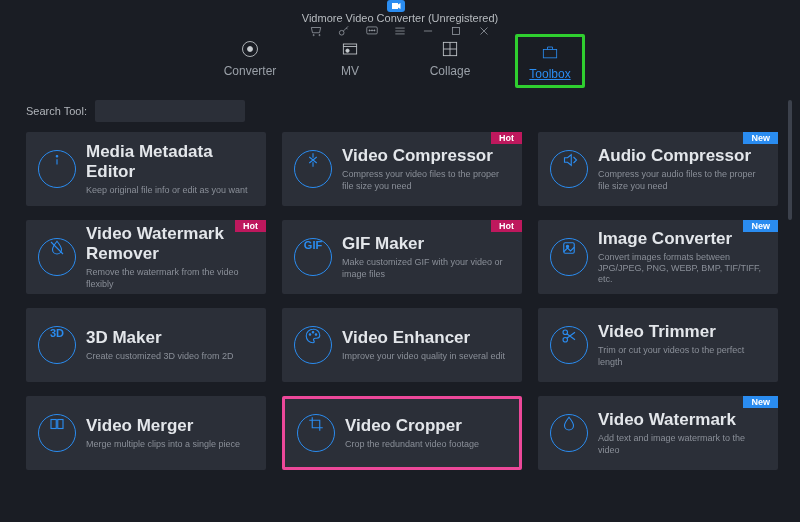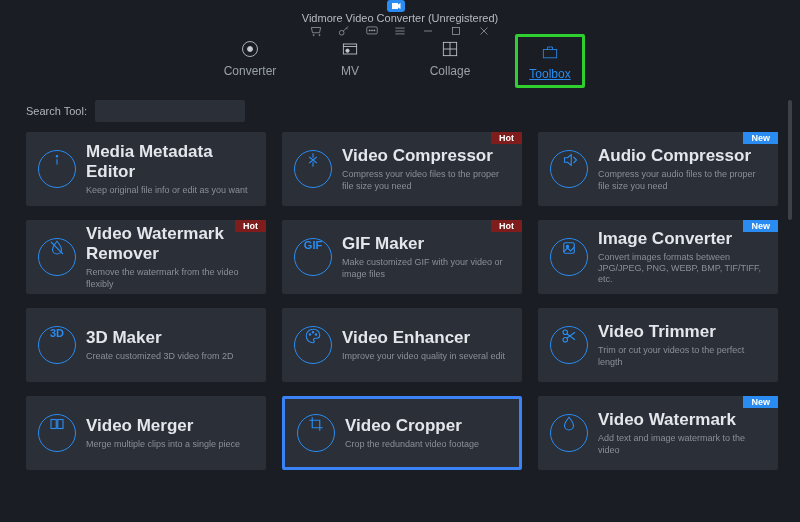--- a/index.html
+++ b/index.html
@@ -57,38 +57,38 @@
     padding: 0 26px 0 26px;
   }
   .card {
     background: #2b2f38;
     border-radius: 2px;
     display: flex; align-items: center;
     padding: 0 12px;
     position: relative;
     cursor: pointer;
   }
-  .card.highlight { border: 3px solid #3b82f6; }
+  .card.highlight { border: 3px solid #ec4899; }
   .cicon {
     width: 38px; height: 38px; min-width: 38px;
     border: 1.4px solid #2a8cf0; border-radius: 50%;
     display: flex; align-items: flex-start; justify-content: center;
     margin-right: 10px;
   }
   .cicon svg { width: 18px; height: 18px; stroke: #2a8cf0; fill: none; stroke-width: 1.5; }
   .cicon .filltxt { color: #2a8cf0; font-size: 11px; font-weight: 600; }
   .ctext { flex: 1; overflow: hidden; }
   .ctitle { font-size: 17px; font-weight: 600; color: #e3e6ea; margin-bottom: 3px; }
   .cdesc { font-size: 9px; color: #8a8f98; line-height: 1.25; }
   .badge {
     position: absolute; top: 0; right: 0;
     font-size: 9px; color: #fff; padding: 1px 8px;
     font-weight: 600;
   }
-  .badge.hot { background: #7f1d1d; }
+  .badge.hot { background: #be185d; }
   .badge.new { background: #2a8cf0; }
 
   .scrollbar {
     position: absolute; right: 8px; top: 100px; bottom: 18px; width: 4px;
     background: transparent;
   }
   .scroll-thumb {
     position: absolute; top: 0; width: 4px; height: 120px;
     background: #3c414c; border-radius: 2px;
   }

